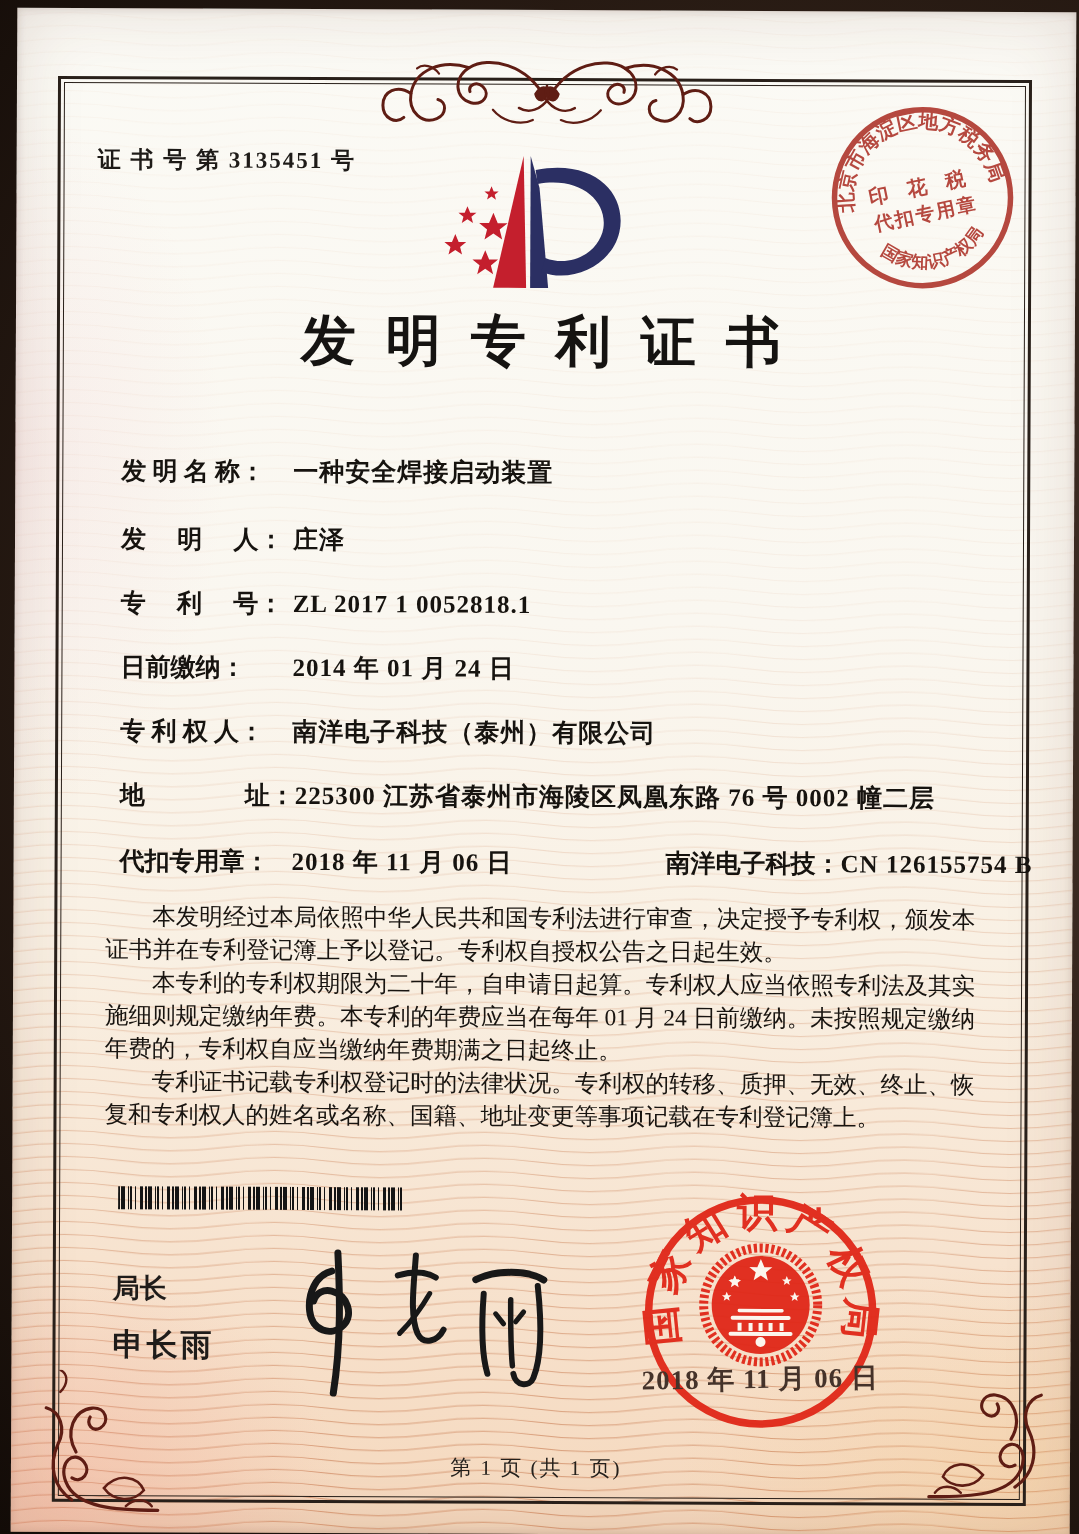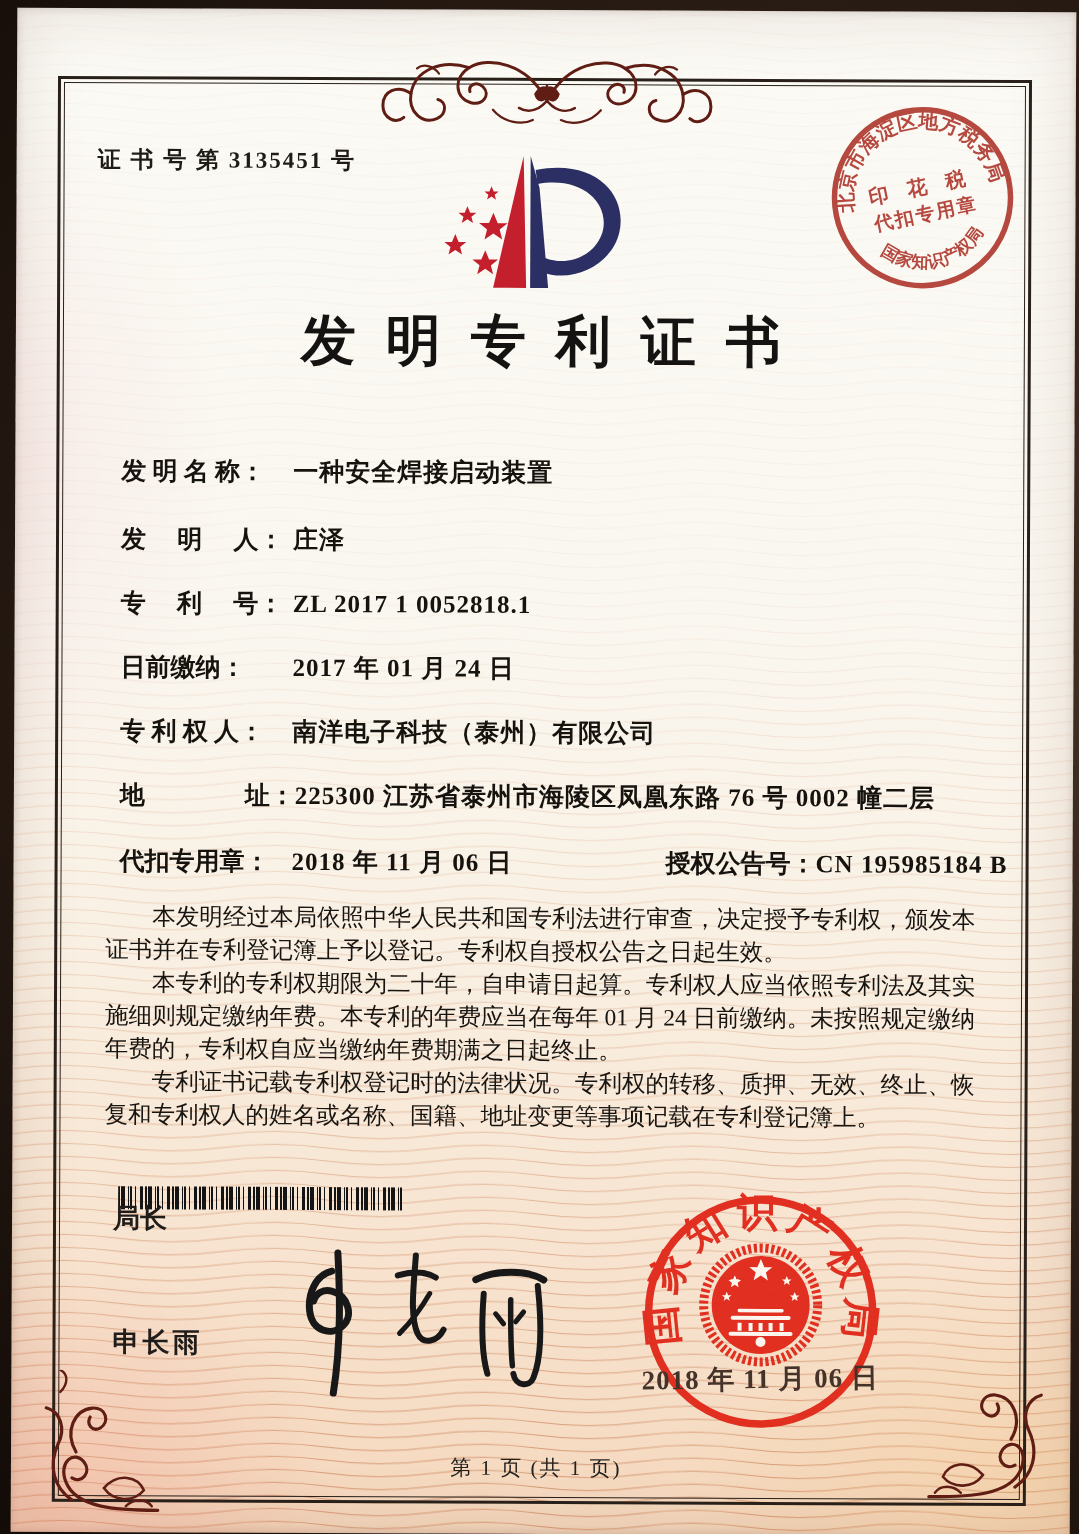--- a/index.html
+++ b/index.html
@@ -48,22 +48,22 @@
     text-align:justify;color:#181410;font-weight:500;
   }
   .paras p{margin:0;text-indent:2em;}
   .barcode{
     position:absolute;left:106px;top:1178px;width:286px;height:23px;
     background:repeating-linear-gradient(90deg,
       #141414 0 2px,transparent 2px 3px,#141414 3px 7px,transparent 7px 10px,
       #141414 10px 11px,transparent 11px 12px,#141414 12px 14px,transparent 14px 17px,
       #141414 17px 18px,transparent 18px 22px,#141414 22px 25px,transparent 25px 27px);
   }
-  .sig-post{position:absolute;left:101px;top:1192px;font-size:27px;font-weight:600;}
-  .sig-name{position:absolute;left:101px;top:1316px;font-size:27px;font-weight:600;letter-spacing:3px;}
+  .sig-post{position:absolute;left:101px;top:1262px;font-size:27px;font-weight:600;}
+  .sig-name{position:absolute;left:101px;top:1316px;font-size:31px;font-weight:600;letter-spacing:3px;}
   .signature{position:absolute;left:268px;top:1232px;}
   .stamp-tax{position:absolute;left:806px;top:86px;transform:rotate(-12deg);opacity:.92;}
   .stamp-office{position:absolute;left:622px;top:1174px;opacity:.95;}
   .footer{
     position:absolute;left:41px;top:1444px;width:968px;text-align:center;
     font-size:21px;letter-spacing:2px;color:#24201c;
   }
   .dragons{position:absolute;left:358px;top:34px;}
   .corner-bl{position:absolute;left:27px;top:1362px;}
   .corner-br{position:absolute;left:912px;top:1330px;transform:scaleX(-1);}
@@ -160,32 +160,32 @@
   <div class="row" style="top:446px">
     <span class="lbl">发 明 名 称：</span><span class="val">一种安全焊接启动装置</span>
   </div>
   <div class="row" style="top:514px">
     <span class="lbl">发　 明　 人：</span><span class="val">庄泽</span>
   </div>
   <div class="row" style="top:578px">
     <span class="lbl">专　 利　 号：</span><span class="val">ZL 2017 1 0052818.1</span>
   </div>
   <div class="row" style="top:642px">
-    <span class="lbl">日前缴纳：</span><span class="val">2017 年 01 月 24 日</span>
+    <span class="lbl">日前缴纳：</span><span class="val">2014 年 01 月 24 日</span>
   </div>
   <div class="row" style="top:706px">
     <span class="lbl">专 利 权 人：</span><span class="val">南洋电子科技（泰州）有限公司</span>
   </div>
   <div class="row" style="top:770px">
     <span class="lbl">地　　　　址：</span><span class="val">225300  江苏省泰州市海陵区凤凰东路 76 号 0002 幢二层</span>
   </div>
   <div class="row" style="top:836px">
     <span class="lbl">代扣专用章：</span><span class="val">2018 年 11 月 06 日</span>
     <span class="row2pair">
-      <span class="lbl" style="min-width:0">授权公告号：</span><span class="val">CN 195985184 B</span>
+      <span class="lbl" style="min-width:0">南洋电子科技：</span><span class="val">CN 126155754 B</span>
     </span>
   </div>
 
   <div class="paras">
     <p>本发明经过本局依照中华人民共和国专利法进行审查，决定授予专利权，颁发本证书并在专利登记簿上予以登记。专利权自授权公告之日起生效。</p>
     <p>本专利的专利权期限为二十年，自申请日起算。专利权人应当依照专利法及其实施细则规定缴纳年费。本专利的年费应当在每年 01 月 24 日前缴纳。未按照规定缴纳年费的，专利权自应当缴纳年费期满之日起终止。</p>
     <p>专利证书记载专利权登记时的法律状况。专利权的转移、质押、无效、终止、恢复和专利权人的姓名或名称、国籍、地址变更等事项记载在专利登记簿上。</p>
   </div>
 
   <div class="barcode"></div>

